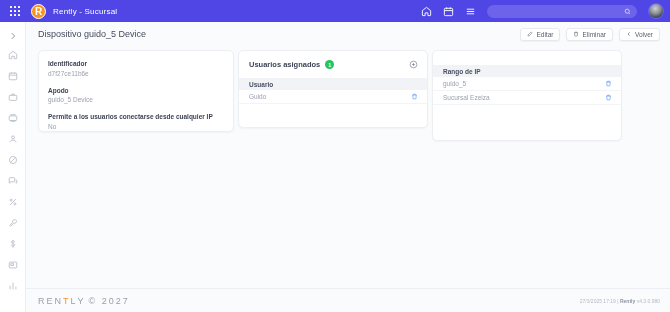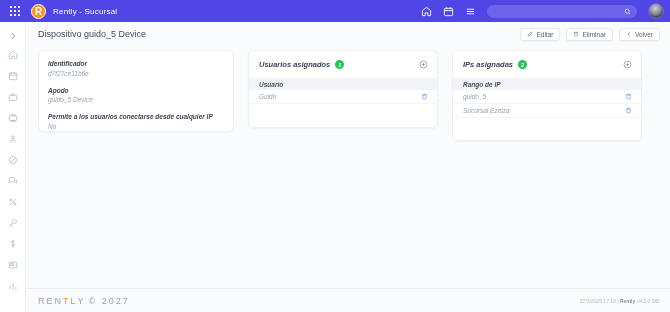--- a/index.html
+++ b/index.html
@@ -81,21 +81,21 @@
     border: 1px solid #e6e8ee;
     display: flex; align-items: center; gap: 3px;
     padding: 0 6px; font-size: 6.5px; color: #5b6172;
     box-shadow: 0 1px 1px rgba(20,24,40,.04);
   }
   .hbtn svg { width: 6px; height: 6px; display: block; color: #5b6172; }
 
   
   .content {
     position: absolute; top: 46px; left: 26px; width: 644px; height: 242px;
-    display: flex; gap: 14px; padding: 4px 14px 0 12px; font-style: italic;
+    display: flex; gap: 4px; padding: 4px 14px 0 12px;
   }
   .card {
     background: #ffffff; border: 1px solid #edeff3; border-radius: 5px;
     box-shadow: 0 1px 2px rgba(20,24,40,.04);
     padding: 8px 9px;
   }
   .card.info { width: 196px; height: 82px; }
   .card.assigned { width: 190px; height: 78px; padding: 7px 0 0 0; }
   .card.ips { width: 190px; height: 91px; padding: 7px 0 0 0; }
 
@@ -328,30 +328,20 @@
           <span class="del-ic">
             <svg viewBox="0 0 24 24" fill="none" stroke="currentColor" stroke-width="2">
                 <path d="M4 7h16M9 7V4h6v3M6 7l1 13h10l1-13"></path>
               </svg>
           </span>
         </div>
       </div>
     </div>
 
     <div class="card ips">
-      <div class="card-head">
-        <div class="card-title">IPs asignadas</div>
-        <div class="badge">2</div>
-        <div class="add-btn">
-          <svg viewBox="0 0 24 24" fill="none" stroke="currentColor" stroke-width="1.8">
-              <circle cx="12" cy="12" r="9"></circle>
-              <path d="M12 8v8M8 12h8"></path>
-            </svg>
-        </div>
-      </div>
       <div class="tbl">
         <div class="th">
           <span>Rango de IP</span>
         </div>
         <div class="tr">
           <span class="cell">guido_5</span>
           <span class="del-ic">
             <svg viewBox="0 0 24 24" fill="none" stroke="currentColor" stroke-width="2">
                 <path d="M4 7h16M9 7V4h6v3M6 7l1 13h10l1-13"></path>
               </svg>

